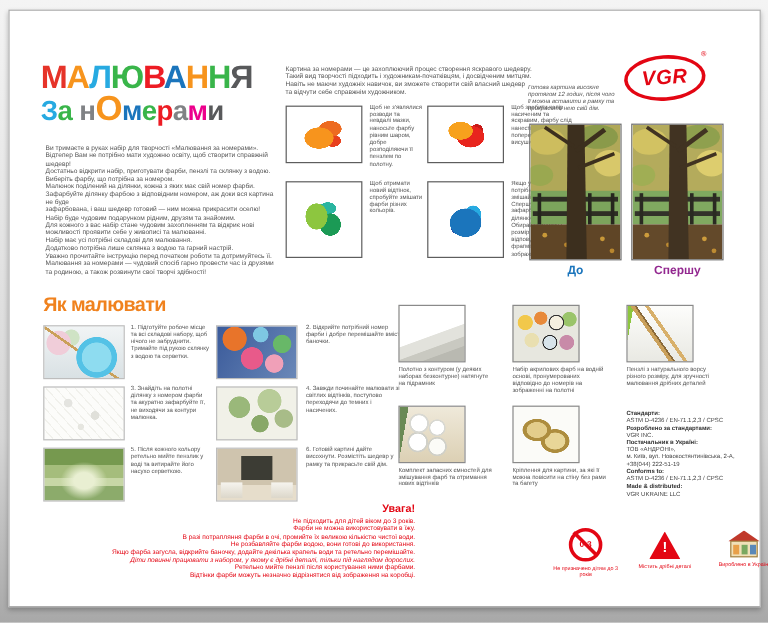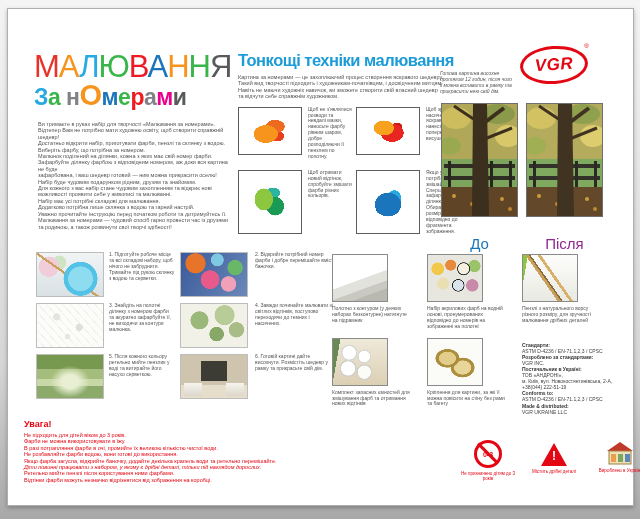--- a/index.html
+++ b/index.html
@@ -2,21 +2,21 @@
 <html><head>
 <meta charset="utf-8">
 <style>
   html,body{margin:0;padding:0;}
   body{width:640px;height:519px;font-family:"Liberation Sans",sans-serif;
        background:linear-gradient(#f4f4f4 0,#d6d6d6 70%,#a8a8a8 100%);overflow:hidden;}
   #page{position:absolute;left:7px;top:8px;width:625px;height:496px;background:#fff;
         border:1px solid #aeaeae;box-shadow:0 2px 4px rgba(0,0,0,.25);}
   
   #title{position:absolute;left:26px;top:42px;line-height:1;}
-  #title-line1{font-size:31px;font-weight:normal;letter-spacing:-1px;}
+  #title-line1{font-size:27px;font-weight:bold;letter-spacing:-1px;}
   #title-line2{font-size:23px;font-weight:bold;letter-spacing:-.5px;margin-top:-1px;}
   #title-line2 span.big{font-size:29px;}
   
   .tiny{font-size:5.5px;line-height:6.4px;color:#555;}
   .micro{font-size:5px;line-height:5.9px;color:#555;}
   .b{font-weight:bold;color:#333;}
   .i{font-style:italic;}
   
   #greeting{position:absolute;left:30px;top:112px;width:196px;}
   #greeting h3{margin:0 0 5px 0;font-size:8px;color:#3a3a3a;}
@@ -49,21 +49,21 @@
   
   #brand-logo{position:absolute;left:512px;top:37px;width:62px;height:32px;border:3px solid #e30613;
       border-radius:50%;transform:rotate(-4deg);display:flex;align-items:center;justify-content:center;}
   #brand-logo .vgr{font-size:17px;font-weight:bold;font-style:italic;color:#e30613;letter-spacing:.5px;}
   #brand-logo .reg{position:absolute;top:-4px;right:-5px;font-size:6px;color:#e30613;font-style:normal;}
   #brand-note{position:absolute;left:432px;top:62px;width:74px;font-style:italic;}
   
   #before-after{position:absolute;left:433px;top:94px;display:flex;gap:8px;}
   .ba-fig{display:flex;flex-direction:column;align-items:center;}
   .ba-img{width:75px;height:112px;border:1px solid #6f6f6f;overflow:hidden;}
-  .ba-label{margin-top:18px;font-size:15px;font-weight:normal;}
+  .ba-label{margin-top:3px;font-size:10px;font-weight:bold;}
   
   #howto{position:absolute;left:28px;top:236px;width:302px;}
   #howto h2{margin:0;font-size:16.5px;letter-spacing:-.5px;}
   #steps-grid{display:grid;grid-template-columns:68px 66px 70px 80px;column-gap:5px;row-gap:6px;margin-top:7px;}
   .step-img{width:66px;height:43px;border:1px solid #bdbdbd;}
   .step-text{font-size:5px;line-height:5.9px;color:#555;}
   
   .art-water-jar{background:
     radial-gradient(circle at 66% 60%,#8edcf0 0 24%,#54c2e6 25% 33%,transparent 34%),
     linear-gradient(35deg,transparent 46%,#caa05a 46% 49%,transparent 49%),
@@ -92,21 +92,21 @@
     linear-gradient(#76994f 0 32%,#a5bd7c 32% 56%,#c7d7a6 56% 72%,#8cab6b 72%);}
   .art-room-interior{background:
     linear-gradient(#3c3c34,#3c3c34) no-repeat 50% 26%/26px 20px,
     linear-gradient(#6a8a55,#9ab87a) no-repeat 50% 26%/22px 16px,
     linear-gradient(#f6f4ee,#dcd7ca) no-repeat 6% 92%/18px 13px,
     linear-gradient(#f6f4ee,#dcd7ca) no-repeat 94% 92%/18px 13px,
     linear-gradient(#cfc4ae 70%,#e6ddcb 70%);}
   
   .art-room-interior{background-blend-mode:normal;}
   
-  #warning{position:absolute;left:16px;top:410px;width:310px;}
+  #warning{position:absolute;left:28px;top:410px;width:310px;text-align:right;}
   #warning h3{margin:0 0 3px 0;font-size:9px;}
   #warning .tiny{color:#e30613;}
   
   #kit{position:absolute;left:324px;top:236px;width:296px;}
   #kit h2{margin:0;font-size:16.5px;letter-spacing:-.3px;}
   #kit-grid{display:grid;grid-template-columns:92px 92px 106px;column-gap:3px;row-gap:8px;margin-top:9px;}
   .kit-img{width:54px;height:46px;border:1px solid #8a8a8a;}
   .kit-caption{margin-top:4px;width:78px;font-size:5px;line-height:5.9px;color:#555;}
   .kit-info{font-size:5px;line-height:6.1px;color:#444;padding-top:4px;}
   .art-canvas-corner{background:
@@ -170,21 +170,20 @@
         <div>можливості проявити себе у живописі та малюванні.</div>
         <div>Набір має усі потрібні складові для малювання.</div>
         <div>Додатково потрібна лише склянка з водою та гарний настрій.</div>
         <div>Уважно прочитайте інструкцію перед початком роботи та дотримуйтесь її.</div>
         <div>Малювання за номерами — чудовий спосіб гарно провести час із друзями</div>
         <div>та родиною, а також розвинути свої творчі здібності!</div>
       </div>
   </section>
 
   <section id="technique">
-    <h2 style="color:#1b9cd8;">Тонкощі техніки малювання</h2>
     <div id="tech-intro" class="tiny">
         <div>Картина за номерами — це захоплюючий процес створення яскравого шедевру.</div>
         <div>Такий вид творчості підходить і художникам-початківцям, і досвідченим митцям.</div>
         <div>Навіть не маючи художніх навичок, ви зможете створити свій власний шедевр</div>
         <div>та відчути себе справжнім художником.</div>
       </div>
     <div id="tips-grid">
         <div class="tip-box">
           <div class="swatch art-swatch-orange"></div>
         </div>
@@ -261,25 +260,26 @@
           <rect x="2" y="72" width="71" height="4" fill="#32322a"></rect>
           <rect x="6" y="57" width="3" height="26" fill="#2a2a22"></rect>
           <rect x="48" y="57" width="3" height="26" fill="#2a2a22"></rect>
           <rect x="67" y="57" width="3" height="26" fill="#2a2a22"></rect>
           <path d="M30,112 L31,0 L45,0 L47,112 Z" fill="#413322"></path>
           <path d="M38,22 L62,4" stroke="#413322" stroke-width="4"></path>
           <path d="M36,18 L12,2" stroke="#413322" stroke-width="3"></path>
           <path d="M40,36 L70,24" stroke="#413322" stroke-width="3"></path>
         </svg>
       </div>
-      <div class="ba-label" style="color:#92278f;">Після</div>
+      <div class="ba-label" style="color:#92278f;">Спершу</div>
     </div>
   </div>
 
   <section id="howto">
+    <h2 style="color:#f0821e;">Як малювати</h2>
     <div id="steps-grid">
         <div class="step-img art-water-jar"></div>
         <div class="step-text">1. Підготуйте робоче місце та всі складові набору, щоб нічого не забруднити. Тримайте під рукою склянку з водою та серветки.</div>
         <div class="step-img art-paints-flower"></div>
         <div class="step-text">2. Відкрийте потрібний номер фарби і добре перемішайте вміст баночки.</div>
         <div class="step-img art-canvas-outline"></div>
         <div class="step-text">3. Знайдіть на полотні ділянку з номером фарби та акуратно зафарбуйте її, не виходячи за контури малюнка.</div>
         <div class="step-img art-canvas-partial"></div>
         <div class="step-text">4. Завжди починайте малювати зі світлих відтінків, поступово переходячи до темних і насичених.</div>
         <div class="step-img art-park-scene"></div>

